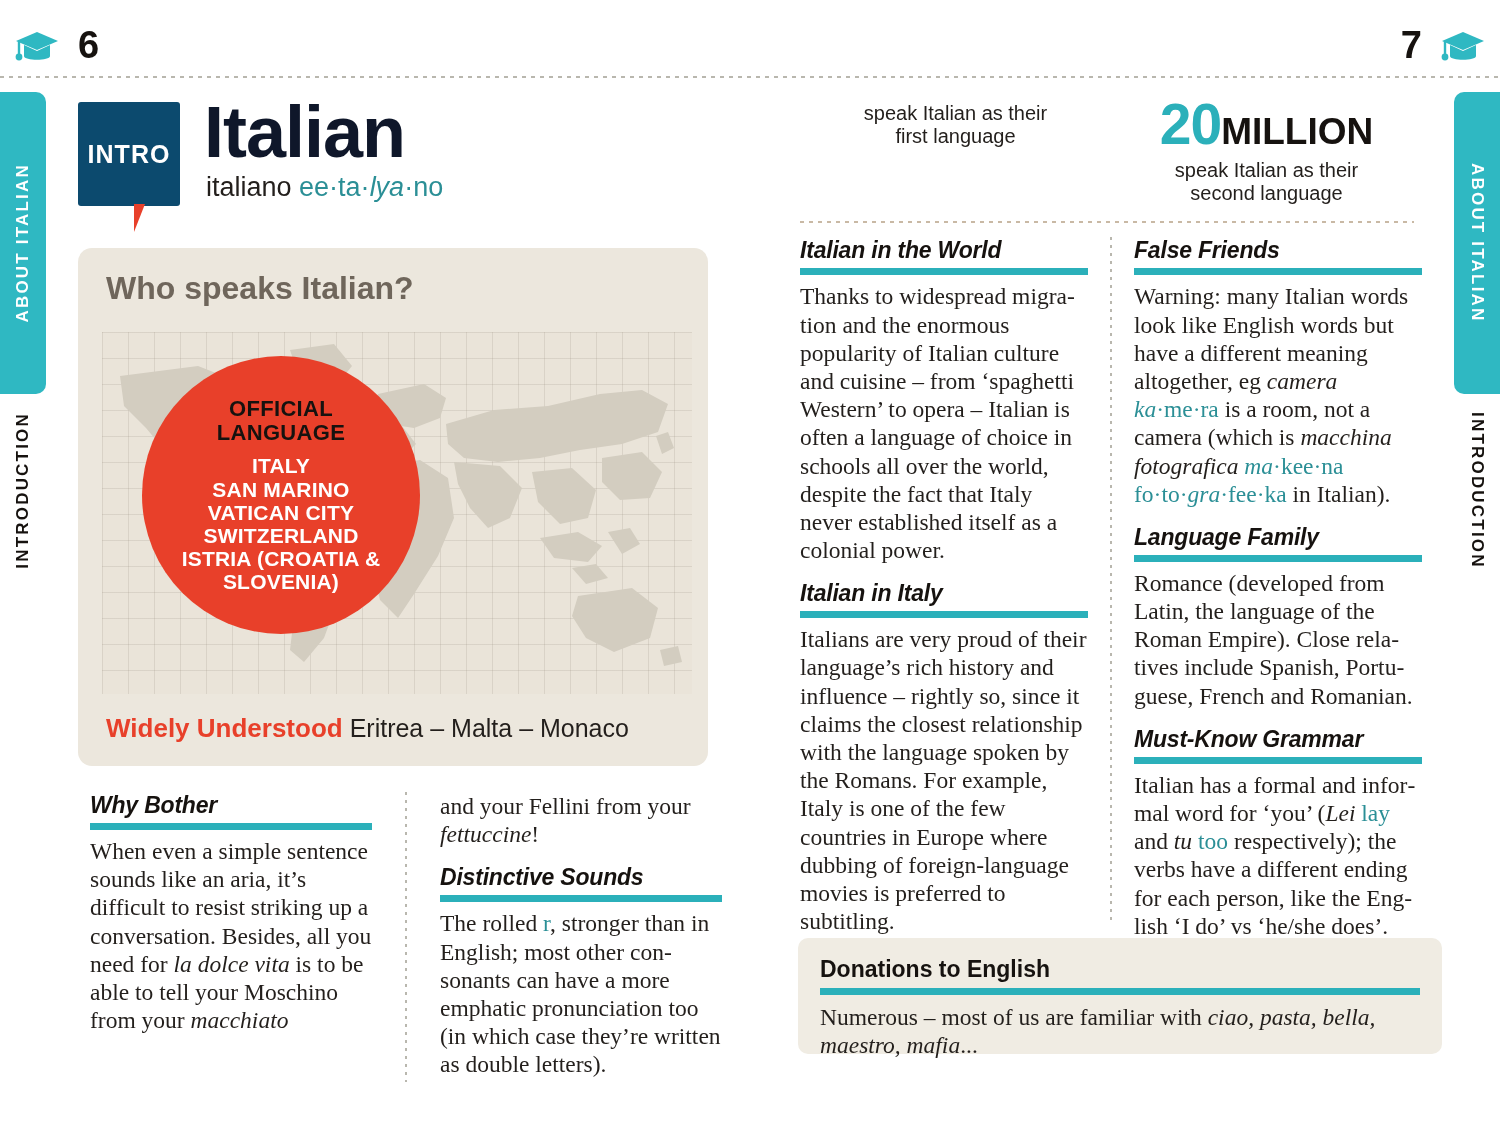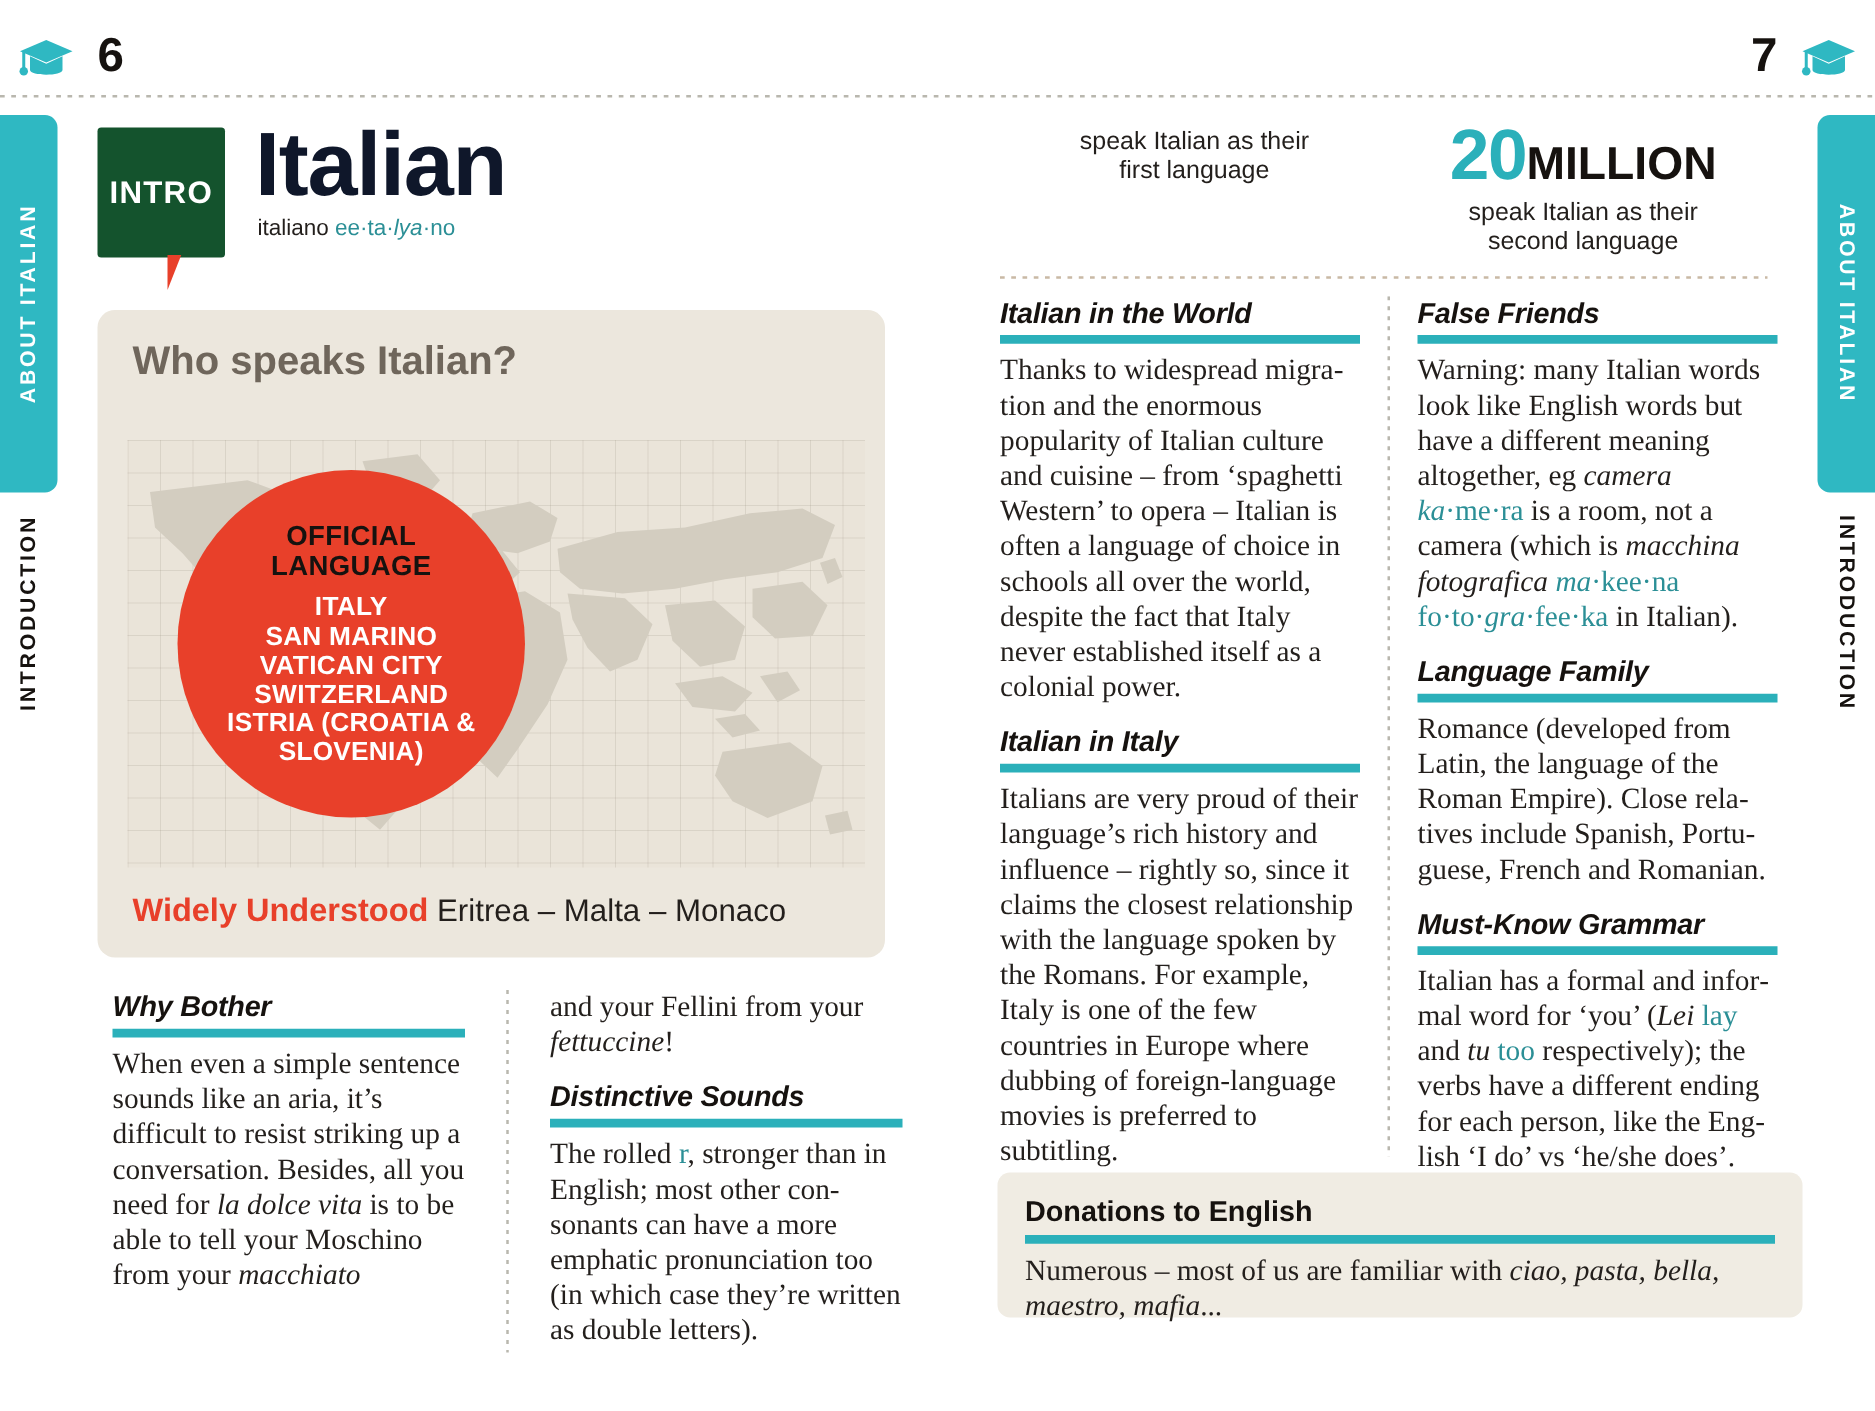--- a/index.html
+++ b/index.html
@@ -57,41 +57,41 @@
   }
   .tab-left .tab-sub span  { writing-mode: vertical-rl; transform: rotate(180deg); }
   .tab-right .tab-sub span { writing-mode: vertical-rl; }
 
   
   .left-page { position: absolute; left: 78px; top: 96px; width: 630px; }
 
   .title-row { position: relative; height: 148px; }
   .intro-badge {
     position: absolute; left: 0; top: 6px; width: 102px; height: 104px;
-    background: #14532d; border-radius: 3px;
+    background: #0c4a6e; border-radius: 3px;
     display: flex; align-items: center; justify-content: center;
   }
   .intro-badge span {
     color: #fff; font-size: 25px; font-weight: bold; letter-spacing: 1px;
   }
   .intro-tail {
     position: absolute; left: 56px; top: 108px;
     width: 0; height: 0;
     border-left: 11px solid #e8402a;
     border-right: 12px solid transparent;
     border-bottom: 28px solid transparent;
   }
   .lang-title {
     position: absolute; left: 126px; top: 0;
     font-size: 72px; font-weight: bold; color: #0f172a; line-height: 1;
     letter-spacing: -1px;
   }
   .lang-sub {
     position: absolute; left: 128px; top: 76px;
-    font-size: 18px; color: #231f1c;
+    font-size: 27px; color: #231f1c;
   }
   .lang-sub .pron { color: #2b8f96; }
   .lang-sub .pron i { font-style: italic; }
 
   
   .map-card {
     position: relative; margin-top: 4px;
     width: 630px; height: 518px;
     background: #ece7dd; border-radius: 14px; overflow: hidden;
   }
@@ -99,21 +99,20 @@
     position: absolute; left: 28px; top: 22px;
     font-size: 32px; font-weight: bold; color: #6f665b;
   }
   .map-area {
     position: absolute; left: 24px; top: 84px; right: 16px; bottom: 72px;
     background-color: #eae4d9;
     background-image:
       linear-gradient(to right, rgba(150,142,126,.20) 1px, transparent 1px),
       linear-gradient(to bottom, rgba(150,142,126,.20) 1px, transparent 1px);
     background-size: 26px 26px;
-    margin-top: 20px;
   }
   .map-svg { position: absolute; inset: 0; width: 100%; height: 100%; }
 
   .circle {
     position: absolute; left: 40px; top: 24px;
     width: 278px; height: 278px; border-radius: 50%;
     background: #e8402a;
     display: flex; flex-direction: column; align-items: center; justify-content: center;
     text-align: center; padding: 0 8px;
   }

